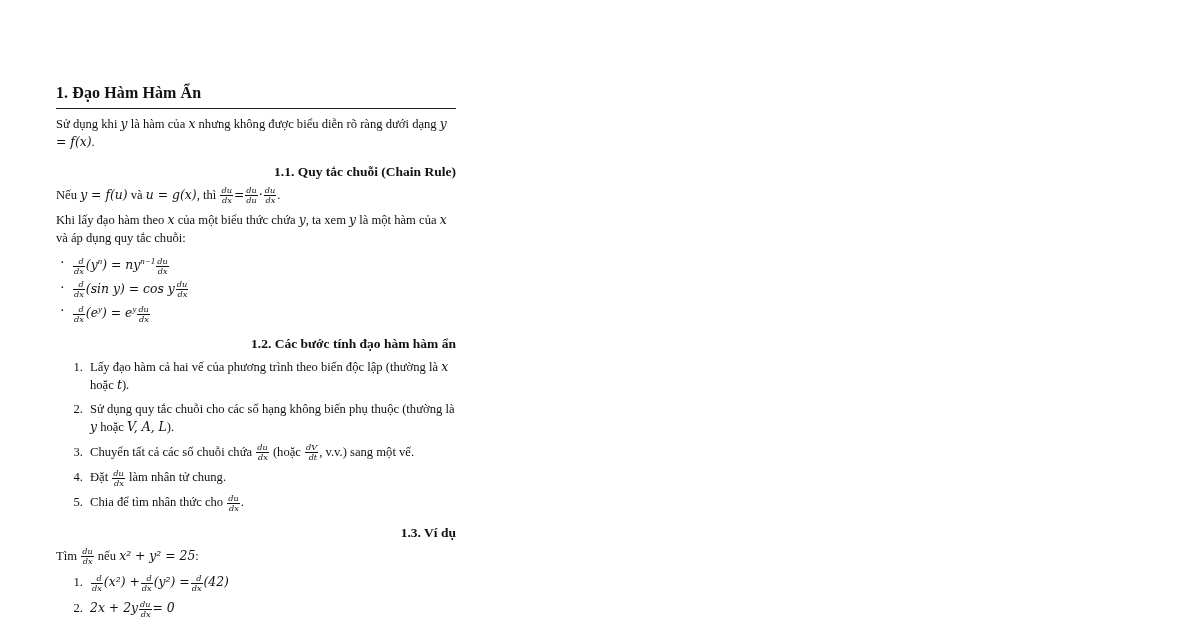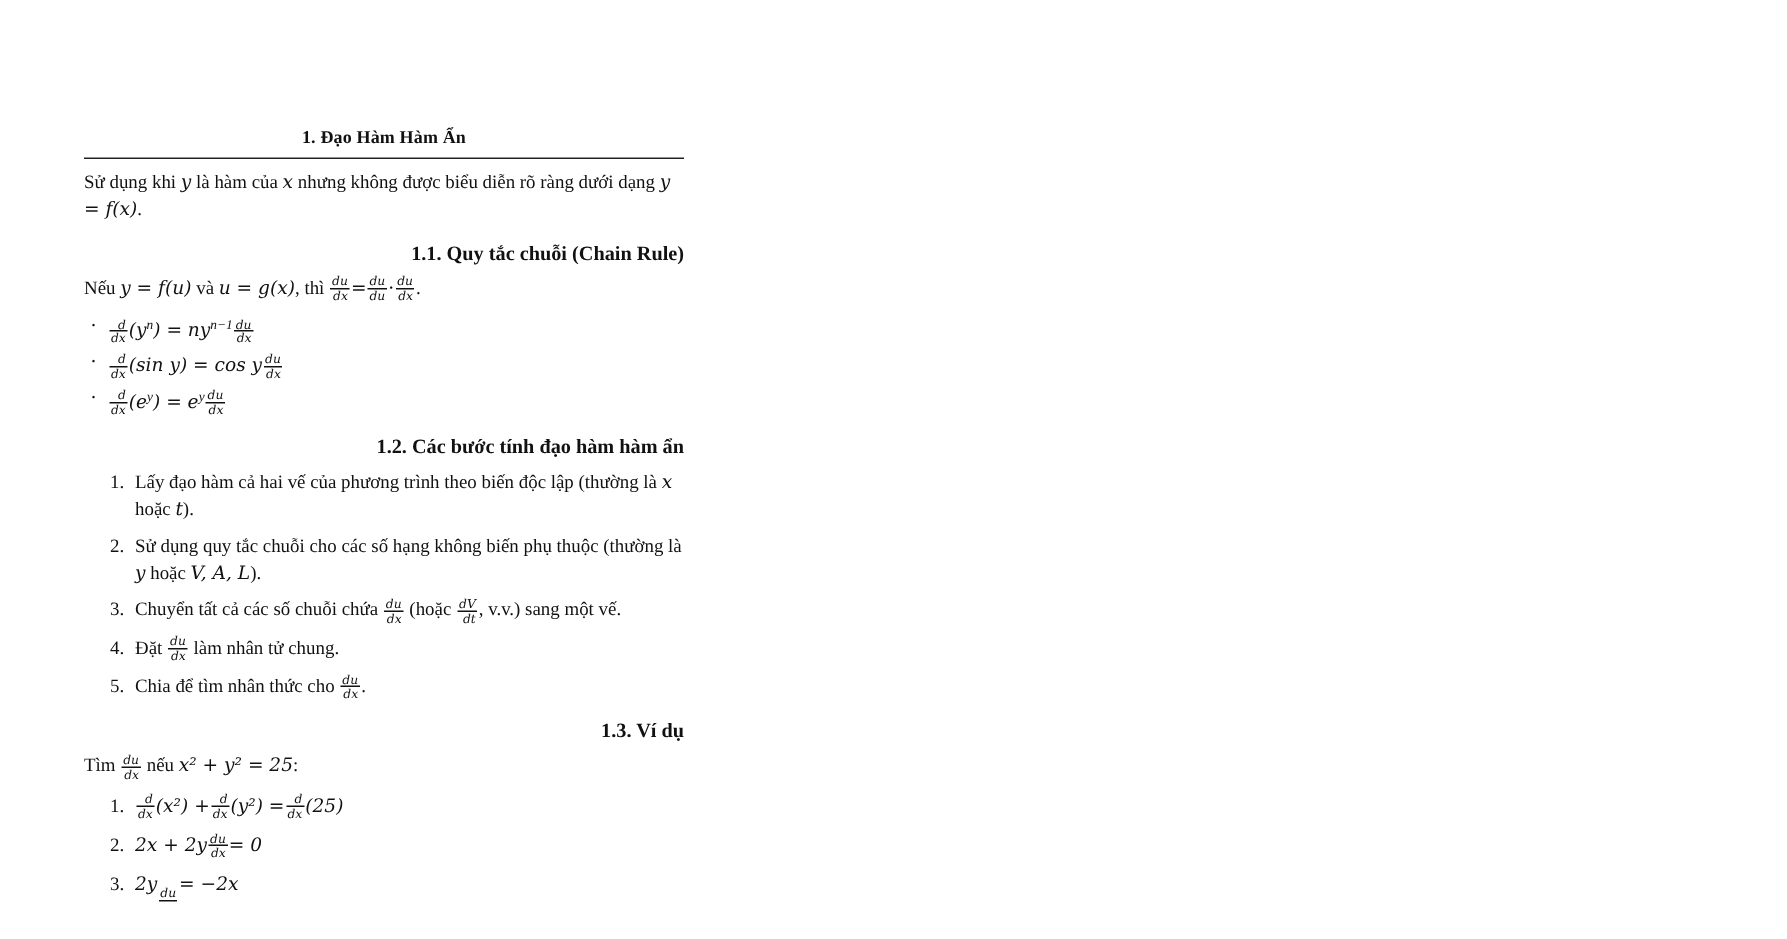--- a/index.html
+++ b/index.html
@@ -20,27 +20,26 @@
     height: 626px;
   }
   .doc {
     position: absolute;
     left: 56px;
     top: 84px;
     width: 400px;
   }
   h1.section-title {
     font-family: "Liberation Serif", serif;
-    font-size: 12px;
+    font-size: 16px;
     font-weight: bold;
     margin: 0 0 6px 0;
     padding: 0 0 6px 0;
     border-bottom: 1px solid #222;
     letter-spacing: 0.1px;
-    text-align: center;
   }
   h2.sub-title {
     font-size: 13.5px;
     font-weight: bold;
     margin: 12px 0 6px 0;
     text-align: right;
   }
   p.para {
     font-size: 12.6px;
     line-height: 1.45;
@@ -134,20 +133,23 @@
     <p class="para">
       <span>Sử dụng khi </span><span class="math">y</span><span> là hàm của </span><span class="math">x</span><span> nhưng không được biểu diễn rõ ràng dưới dạng </span><span class="math">y = f(x)</span><span>.</span>
     </p>
 
     <h2 class="sub-title">1.1. Quy tắc chuỗi (Chain Rule)</h2>
 
     <p class="para">
       <span>Nếu </span><span class="math">y = f(u)</span><span> và </span><span class="math">u = g(x)</span><span>, thì </span><span class="frac"><span class="num">du</span><span class="den">dx</span></span><span class="mathup">=</span><span class="frac"><span class="num">du</span><span class="den">du</span></span><span class="mathup">·</span><span class="frac"><span class="num">du</span><span class="den">dx</span></span><span>.</span>
     </p>
 
+    <p class="para">
+      <span>Khi lấy đạo hàm theo </span><span class="math">x</span><span> của một biểu thức chứa </span><span class="math">y</span><span>, ta xem </span><span class="math">y</span><span> là một hàm của </span><span class="math">x</span><span> và áp dụng quy tắc chuỗi:</span>
+    </p>
 
     <ul class="bullets">
       <li>
         <span class="frac"><span class="num">d</span><span class="den">dx</span></span><span class="math nowrap">(y</span><sup class="exp">n</sup><span class="math nowrap">) = ny</span><sup class="exp">n−1</sup><span class="frac"><span class="num">du</span><span class="den">dx</span></span>
       </li>
       <li>
         <span class="frac"><span class="num">d</span><span class="den">dx</span></span><span class="math nowrap">(sin y) = cos y</span><span class="frac"><span class="num">du</span><span class="den">dx</span></span>
       </li>
       <li>
         <span class="frac"><span class="num">d</span><span class="den">dx</span></span><span class="math nowrap">(e</span><sup class="exp">y</sup><span class="math nowrap">) = e</span><sup class="exp">y</sup><span class="frac"><span class="num">du</span><span class="den">dx</span></span>
@@ -175,21 +177,21 @@
     </ol>
 
     <h2 class="sub-title">1.3. Ví dụ</h2>
 
     <p class="para">
       <span>Tìm </span><span class="frac"><span class="num">du</span><span class="den">dx</span></span><span> nếu </span><span class="math">x² + y² = 25</span><span>:</span>
     </p>
 
     <ol class="eqs">
       <li>
-        <span class="frac"><span class="num">d</span><span class="den">dx</span></span><span class="math">(x²) +</span><span class="frac"><span class="num">d</span><span class="den">dx</span></span><span class="math">(y²) =</span><span class="frac"><span class="num">d</span><span class="den">dx</span></span><span class="math">(25)</span>
+        <span class="frac"><span class="num">d</span><span class="den">dx</span></span><span class="math">(x²) +</span><span class="frac"><span class="num">d</span><span class="den">dx</span></span><span class="math">(y²) =</span><span class="frac"><span class="num">d</span><span class="den">dx</span></span><span class="math">(42)</span>
       </li>
       <li>
         <span class="math">2x + 2y</span><span class="frac"><span class="num">du</span><span class="den">dx</span></span><span class="math">= 0</span>
       </li>
       <li>
         <span class="math">2y</span><span class="frac"><span class="num">du</span></span><span class="math">= −2x</span>
       </li>
 
     </ol>
 

